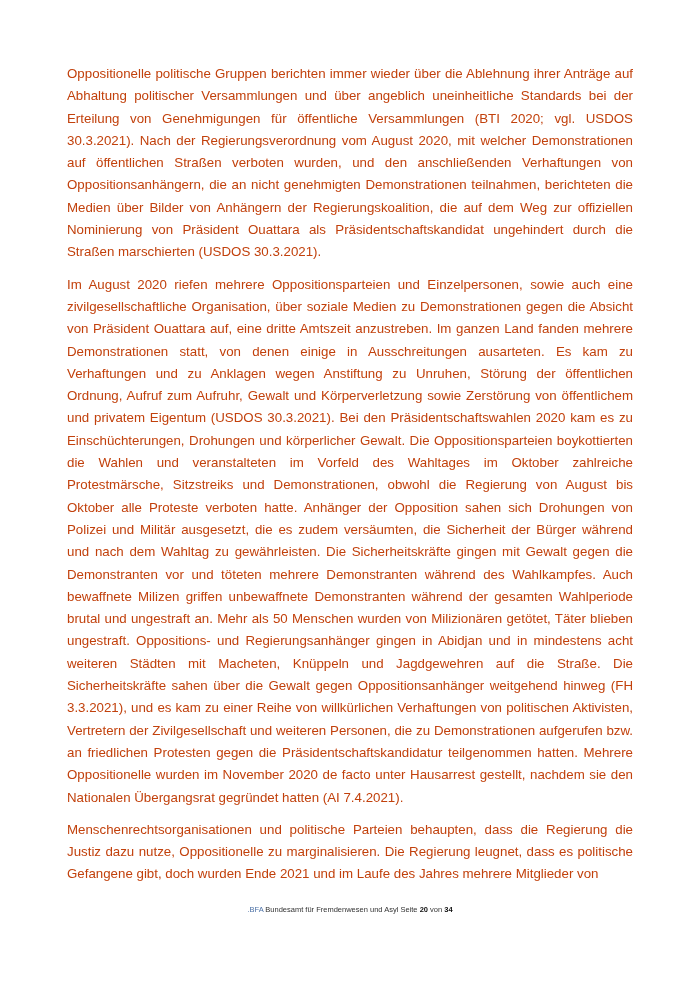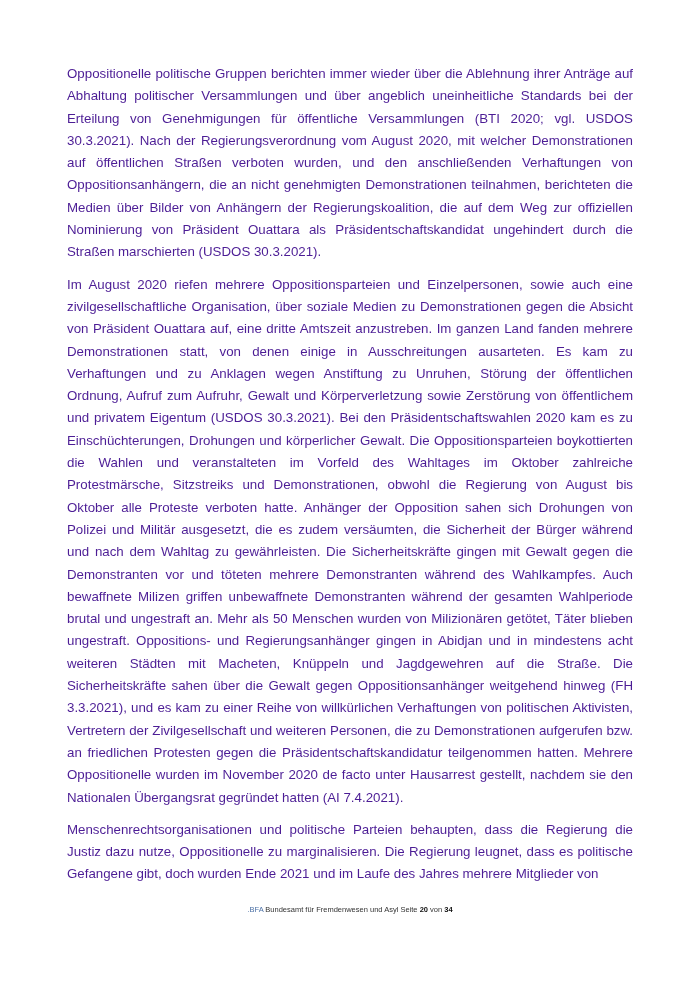--- a/index.html
+++ b/index.html
@@ -1,20 +1,20 @@
 <!DOCTYPE html>
 <html><head>
 <meta charset="utf-8">
 <style>
   html, body { margin: 0; padding: 0; background: #ffffff; }
   body { width: 700px; height: 990px; position: relative; overflow: hidden; }
   .page {
     position: absolute; left: 67px; top: 63px; width: 566px;
     font-family: "Liberation Sans", sans-serif;
-    font-size: 13.3px; line-height: 22.3px; color: #4c1d95;
+    font-size: 13.3px; line-height: 22.3px; color: #c2410c;
     text-align: justify;
   }
   .page p { margin: 0 0 10px 0; }
   .footer {
     position: absolute; left: 0; width: 700px; top: 905px;
     text-align: center;
     font-family: "Liberation Sans", sans-serif;
     font-size: 7.5px; color: #333333;
   }
   .footer .brand { color: #4a6fa5; }

